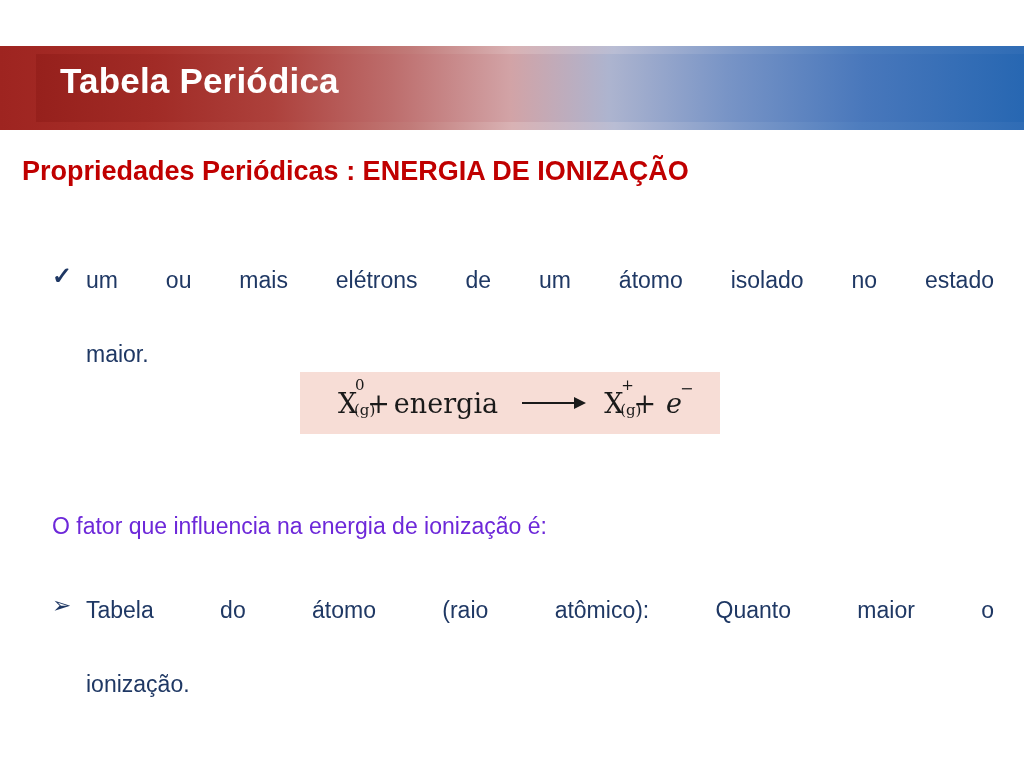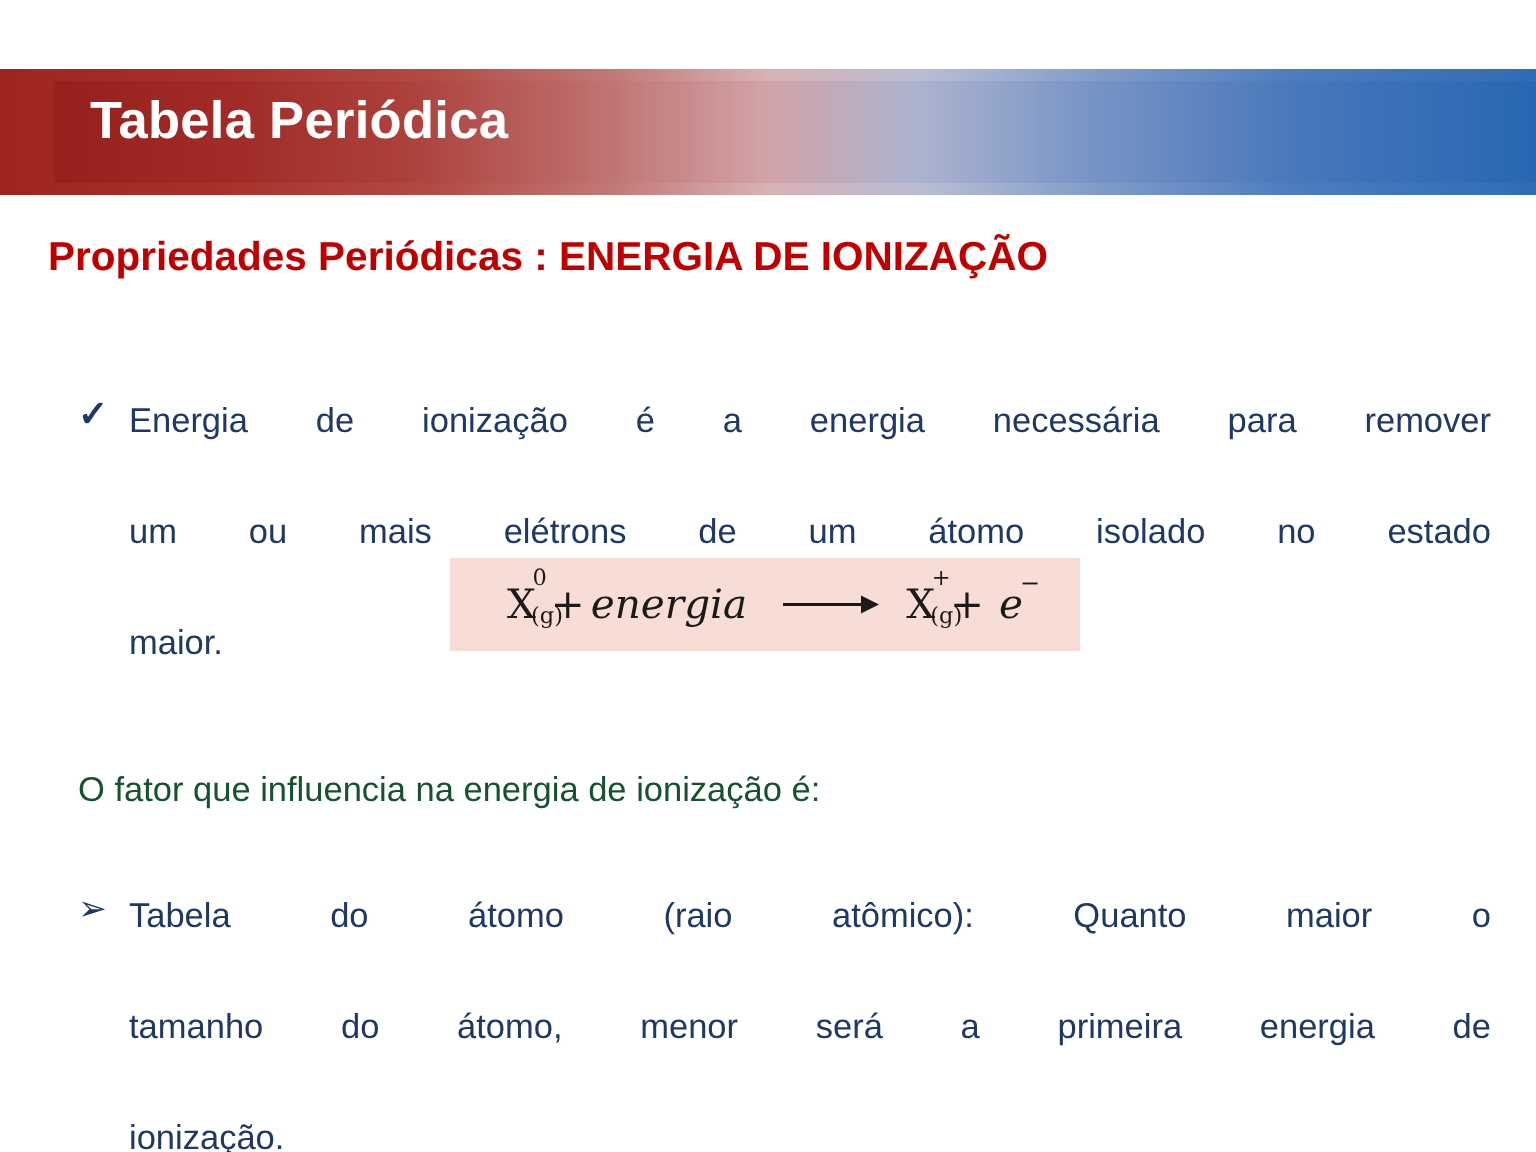--- a/index.html
+++ b/index.html
@@ -57,21 +57,21 @@
     font-size: 35px;
     font-weight: bold;
     color: #ffffff;
     letter-spacing: 0.2px;
     line-height: 42px;
   }
 
   
   .subtitle {
     position: absolute;
-    left: 32px;
+    left: 22px;
     top: 155px;
     font-size: 27px;
     font-weight: bold;
     color: #c00000;
     line-height: 32px;
     white-space: nowrap;
   }
 
   
   .bullet-block {
@@ -133,21 +133,20 @@
     top: -12px;
     font-size: 15px;
   }
   .sub-pre {
     position: absolute;
     left: 16px;
     top: 13px;
     font-size: 15px;
   }
   .eq-word {
-    font-style: italic;
     margin: 0 4px;
   }
   .eq-arrow {
     display: inline-block;
     margin: 0 20px;
     position: relative;
     width: 62px;
     height: 2px;
     background: #1a1a1a;
   }
@@ -173,21 +172,21 @@
     font-size: 16px;
     font-style: normal;
   }
 
   
   .plain-line {
     position: absolute;
     left: 52px;
     top: 510px;
     font-size: 23px;
-    color: #14532d;
+    color: #6d28d9;
     line-height: 32px;
   }
 
   
   .arrow-mark {
     position: absolute;
     left: 52px;
     top: 592px;
     font-size: 23px;
     color: #1f3864;
@@ -215,21 +214,20 @@
 
 <div class="banner">
   <div class="banner-inner"></div>
 </div>
 <div class="banner-title">Tabela Periódica</div>
 
 <div class="subtitle">Propriedades Periódicas : ENERGIA DE IONIZAÇÃO</div>
 
 <div class="check-mark">✓</div>
 <div class="bullet-block bullet-1">
-  <span class="justify-line">Energia de ionização é a energia necessária para remover</span>
   <span class="justify-line">um ou mais elétrons de um átomo isolado no estado</span>
   <span class="lastline">maior.</span>
 </div>
 
 <div class="equation-box">
   <div class="equation">
     <span class="eq-term">
       <span class="eq-var">X</span>
       <span class="sup-pre">0</span>
       <span class="sub-pre">(g)</span>
@@ -251,15 +249,14 @@
       <span class="sup-e">−</span>
     </span>
   </div>
 </div>
 
 <div class="plain-line">O fator que influencia na energia de ionização é:</div>
 
 <div class="arrow-mark">➢</div>
 <div class="bullet-block bullet-2">
   <span class="justify-line">Tabela do átomo (raio atômico): Quanto maior o</span>
-  <span class="justify-line">tamanho do átomo, menor será a primeira energia de</span>
   <span class="lastline">ionização.</span>
 </div>
 
 </body></html>

